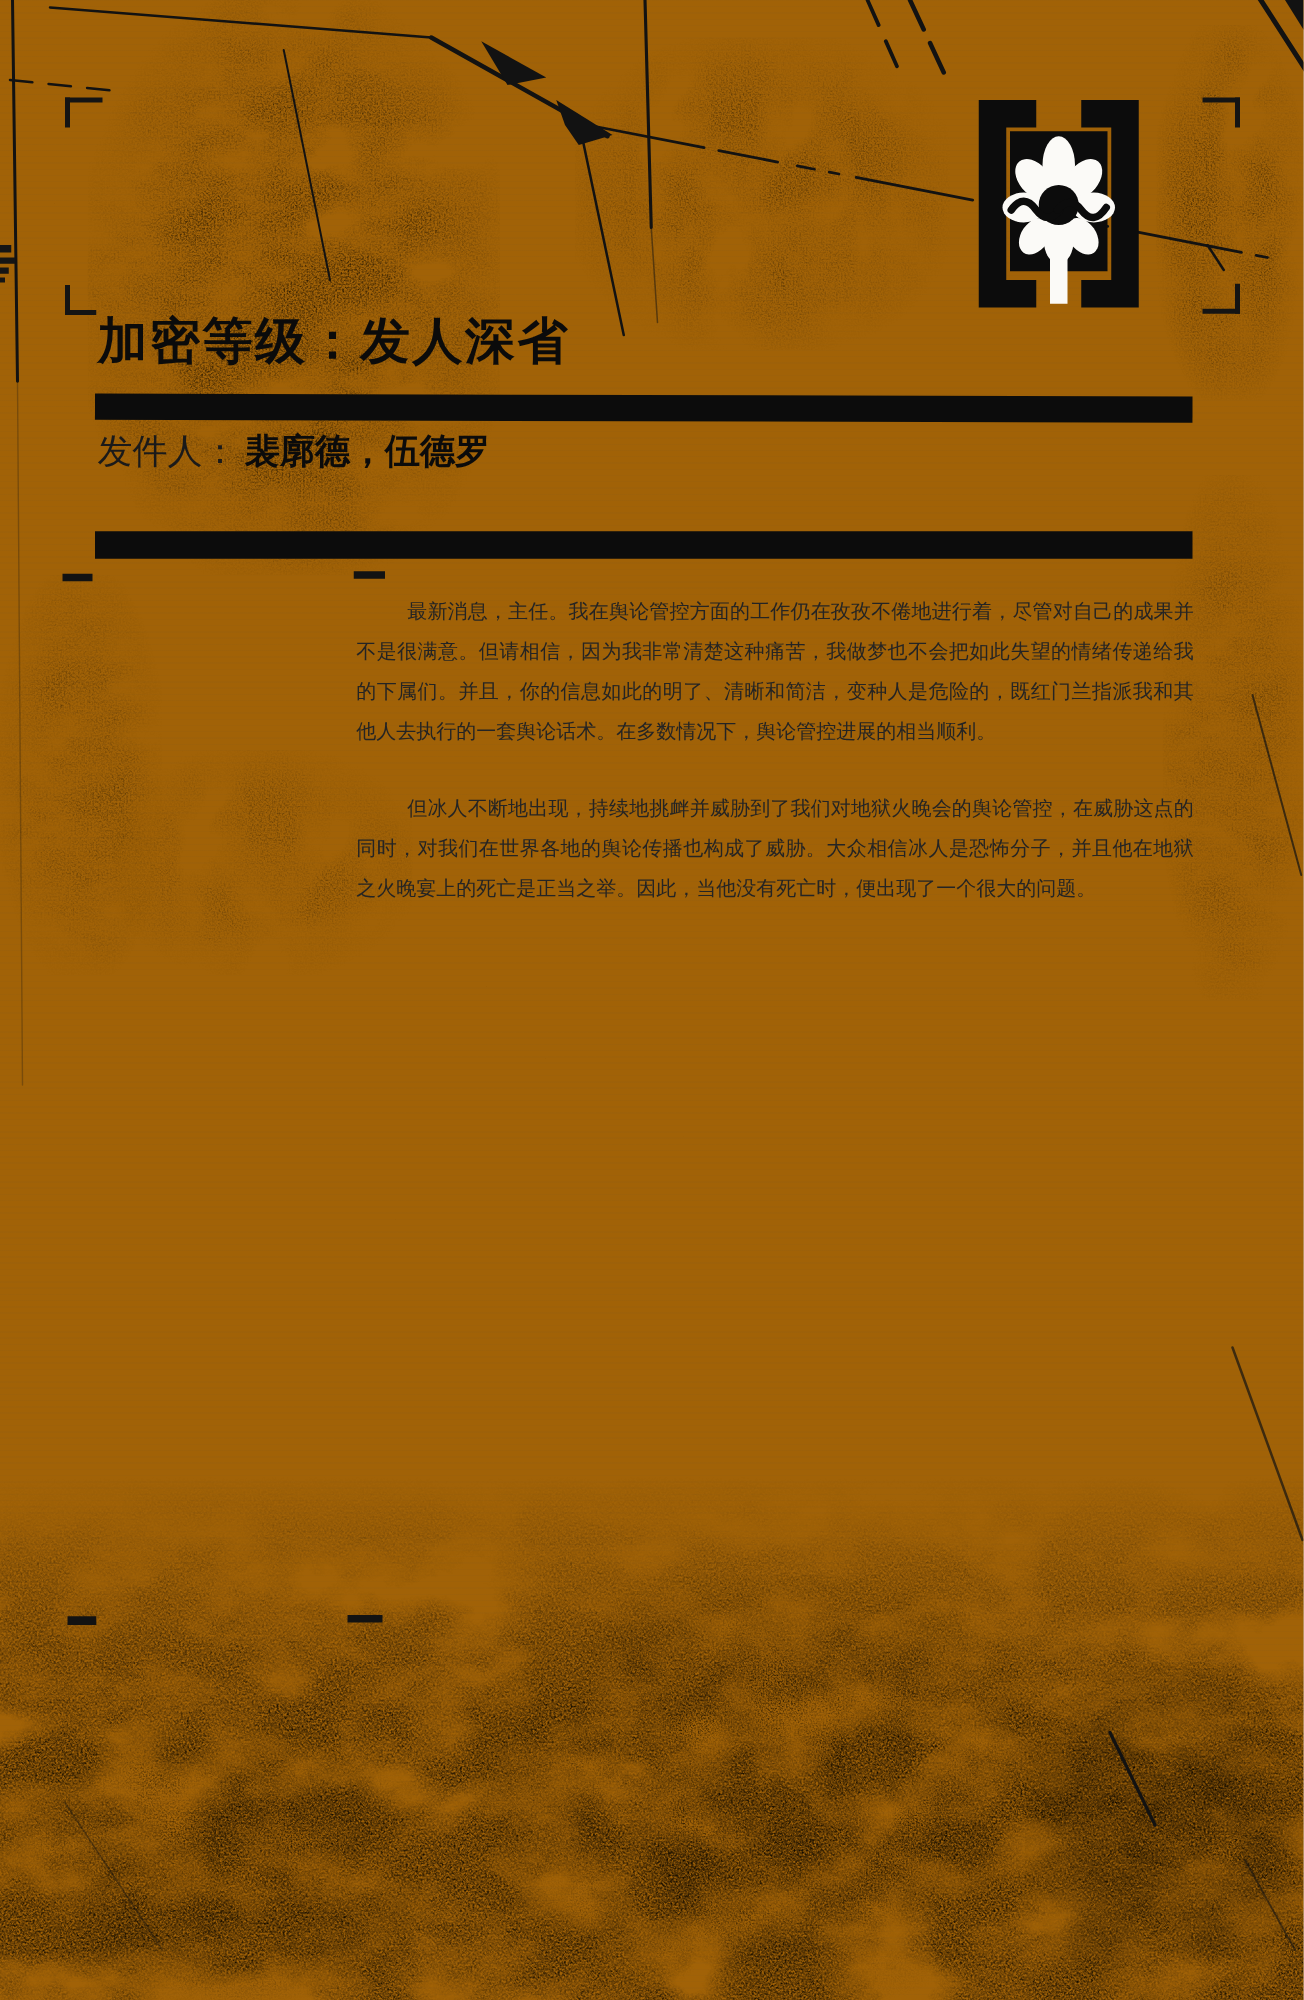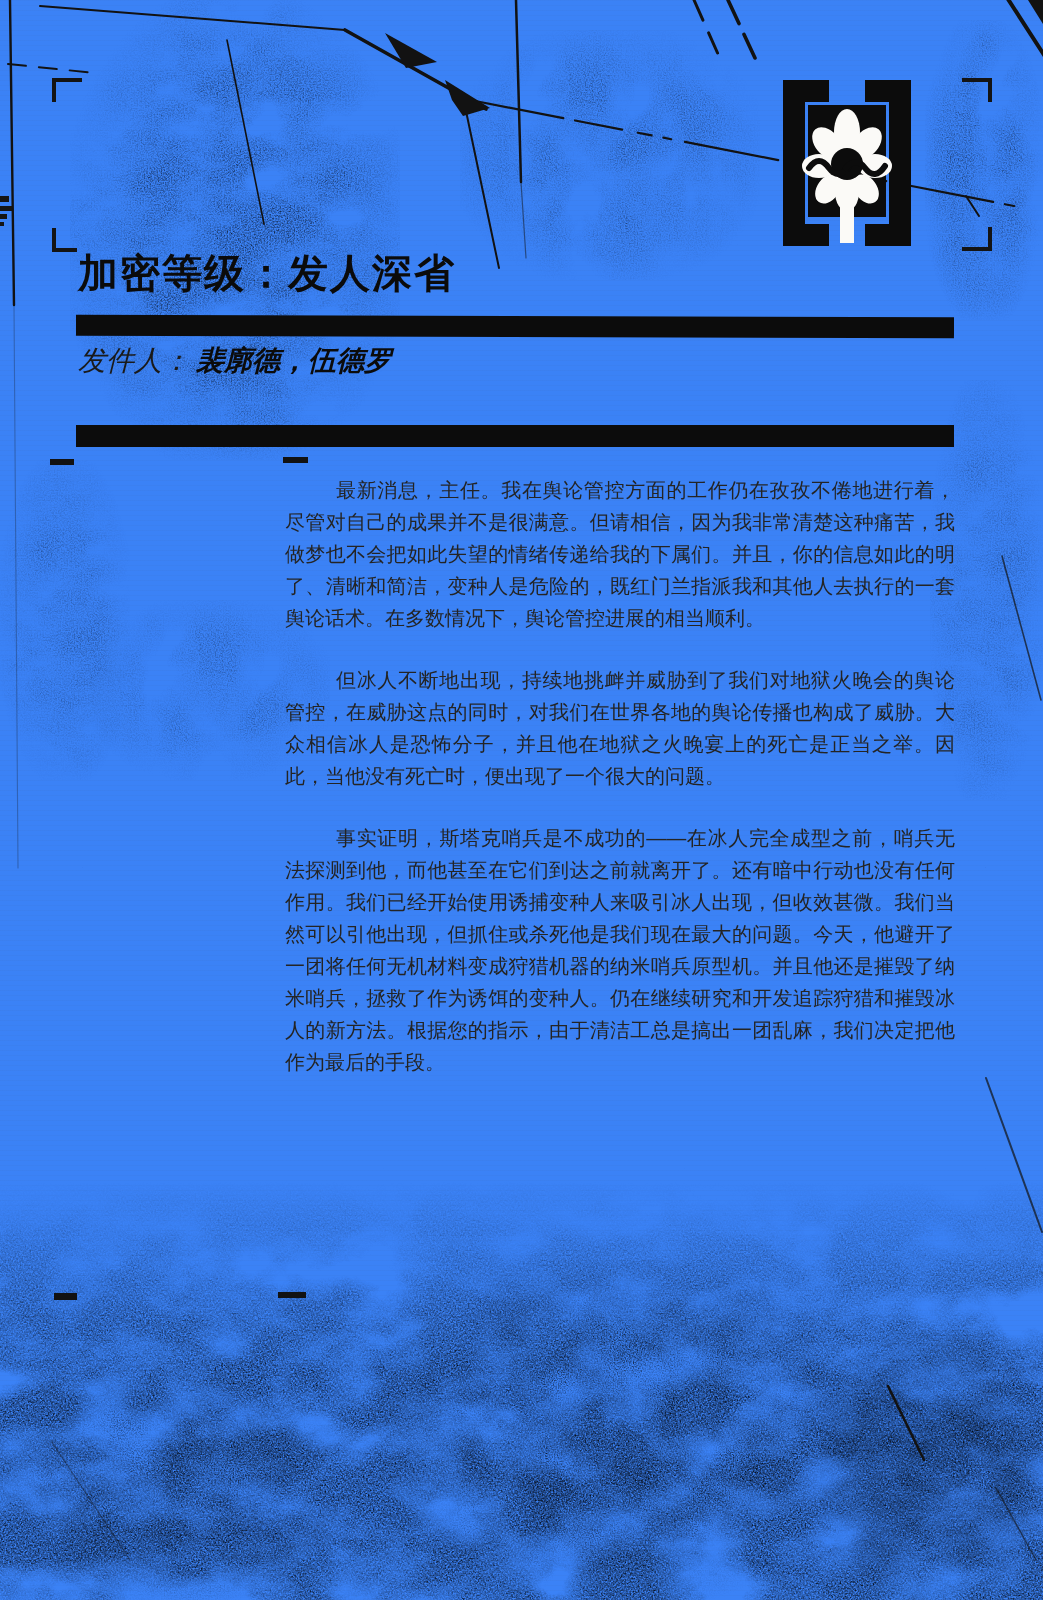--- a/index.html
+++ b/index.html
@@ -1,39 +1,39 @@
 <!DOCTYPE html>
 <html><head>
 <meta charset="utf-8">
 <style>
   html,body{margin:0;padding:0;background:#dcdcda;}
   .page{position:relative;width:1043px;height:1600px;overflow:hidden;
-        background:#3b82f6;font-family:"Liberation Sans",sans-serif;color:#111;}
+        background:#a16207;font-family:"Liberation Sans",sans-serif;color:#111;}
   
   .stripes{position:absolute;inset:0;
     background:repeating-linear-gradient(180deg,rgba(70,70,70,.035) 0 1px,transparent 1px 5px);}
   
   .grain{position:absolute;inset:0;filter:url(#grainF);opacity:.75;}
   
   .patch{position:absolute;pointer-events:none;}
   .feather{-webkit-mask-image:radial-gradient(ellipse 72% 72% at 50% 50%,#000 38%,transparent 76%);
            mask-image:radial-gradient(ellipse 72% 72% at 50% 50%,#000 38%,transparent 76%);}
   .fadeDown{-webkit-mask-image:linear-gradient(180deg,transparent 0%,#000 45%);
             mask-image:linear-gradient(180deg,transparent 0%,#000 45%);}
   .scratches{position:absolute;left:0;top:0;}
   
   .title{position:absolute;left:78px;top:250px;font-size:40px;line-height:46px;
          font-weight:900;letter-spacing:2px;color:#0b0b0b;white-space:nowrap;}
   .bar{position:absolute;left:76px;width:878px;background:#0c0c0c;}
   .bar1{top:316px;height:21px;transform:rotate(.15deg);}
   .bar2{top:425px;height:22px;}
-  .meta{position:absolute;left:78px;top:344px;font-size:28px;line-height:33px;white-space:nowrap;font-style:italic;}
+  .meta{position:absolute;left:78px;top:344px;font-size:28px;line-height:33px;white-space:nowrap;}
   .meta .lbl{font-weight:500;color:#1a1a1a;}
   .meta .val{font-weight:900;color:#0b0b0b;margin-left:6px;}
-  .body{position:absolute;left:285px;top:474px;width:670px;font-size:20px;line-height:32px;
+  .body{position:absolute;left:285px;top:474px;width:670px;font-size:16px;line-height:32px;
         color:#242424;text-align:justify;}
   .body p{margin:0 0 30px;text-indent:2.55em;}
   .logo{position:absolute;left:762px;top:78px;width:170px;height:170px;}
   .reg{position:absolute;width:26px;height:20px;}
   .reg.tl{left:52px;top:78px;border-top:4px solid #141414;border-left:4px solid #141414;}
   .reg.bl{left:52px;top:228px;width:21px;border-bottom:4px solid #141414;border-left:4px solid #141414;}
   .reg.tr{left:962px;top:78px;border-top:4px solid #141414;border-right:4px solid #141414;}
   .reg.br{left:962px;top:227px;border-bottom:4px solid #141414;border-right:4px solid #141414;}
   .tick{position:absolute;background:#121212;}
   .tick.a1{left:50px;top:459px;width:24px;height:6px;}
@@ -168,16 +168,15 @@
   <div class="bar bar2"></div>
 
   <div class="tick a1"></div>
   <div class="tick a2"></div>
   <div class="tick b1"></div>
   <div class="tick b2"></div>
 
   <div class="body">
     <p>最新消息，主任。我在舆论管控方面的工作仍在孜孜不倦地进行着，尽管对自己的成果并不是很满意。但请相信，因为我非常清楚这种痛苦，我做梦也不会把如此失望的情绪传递给我的下属们。并且，你的信息如此的明了、清晰和简洁，变种人是危险的，既红门兰指派我和其他人去执行的一套舆论话术。在多数情况下，舆论管控进展的相当顺利。</p>
     <p>但冰人不断地出现，持续地挑衅并威胁到了我们对地狱火晚会的舆论管控，在威胁这点的同时，对我们在世界各地的舆论传播也构成了威胁。大众相信冰人是恐怖分子，并且他在地狱之火晚宴上的死亡是正当之举。因此，当他没有死亡时，便出现了一个很大的问题。</p>
-    <p>事实证明，斯塔克哨兵是不成功的——在冰人完全成型之前，哨兵无法探测到他，而他甚至在它们到达之前就离开了。还有暗中行动也没有任何作用。我们已经开始使用诱捕变种人来吸引冰人出现，但收效甚微。我们当然可以引他出现，但抓住或杀死他是我们现在最大的问题。今天，他避开了一团将任何无机材料变成狩猎机器的纳米哨兵原型机。并且他还是摧毁了纳米哨兵，拯救了作为诱饵的变种人。仍在继续研究和开发追踪狩猎和摧毁冰人的新方法。根据您的指示，由于清洁工总是搞出一团乱麻，我们决定把他作为最后的手段。</p>
   </div>
 
 </div>
 
 </body></html>

